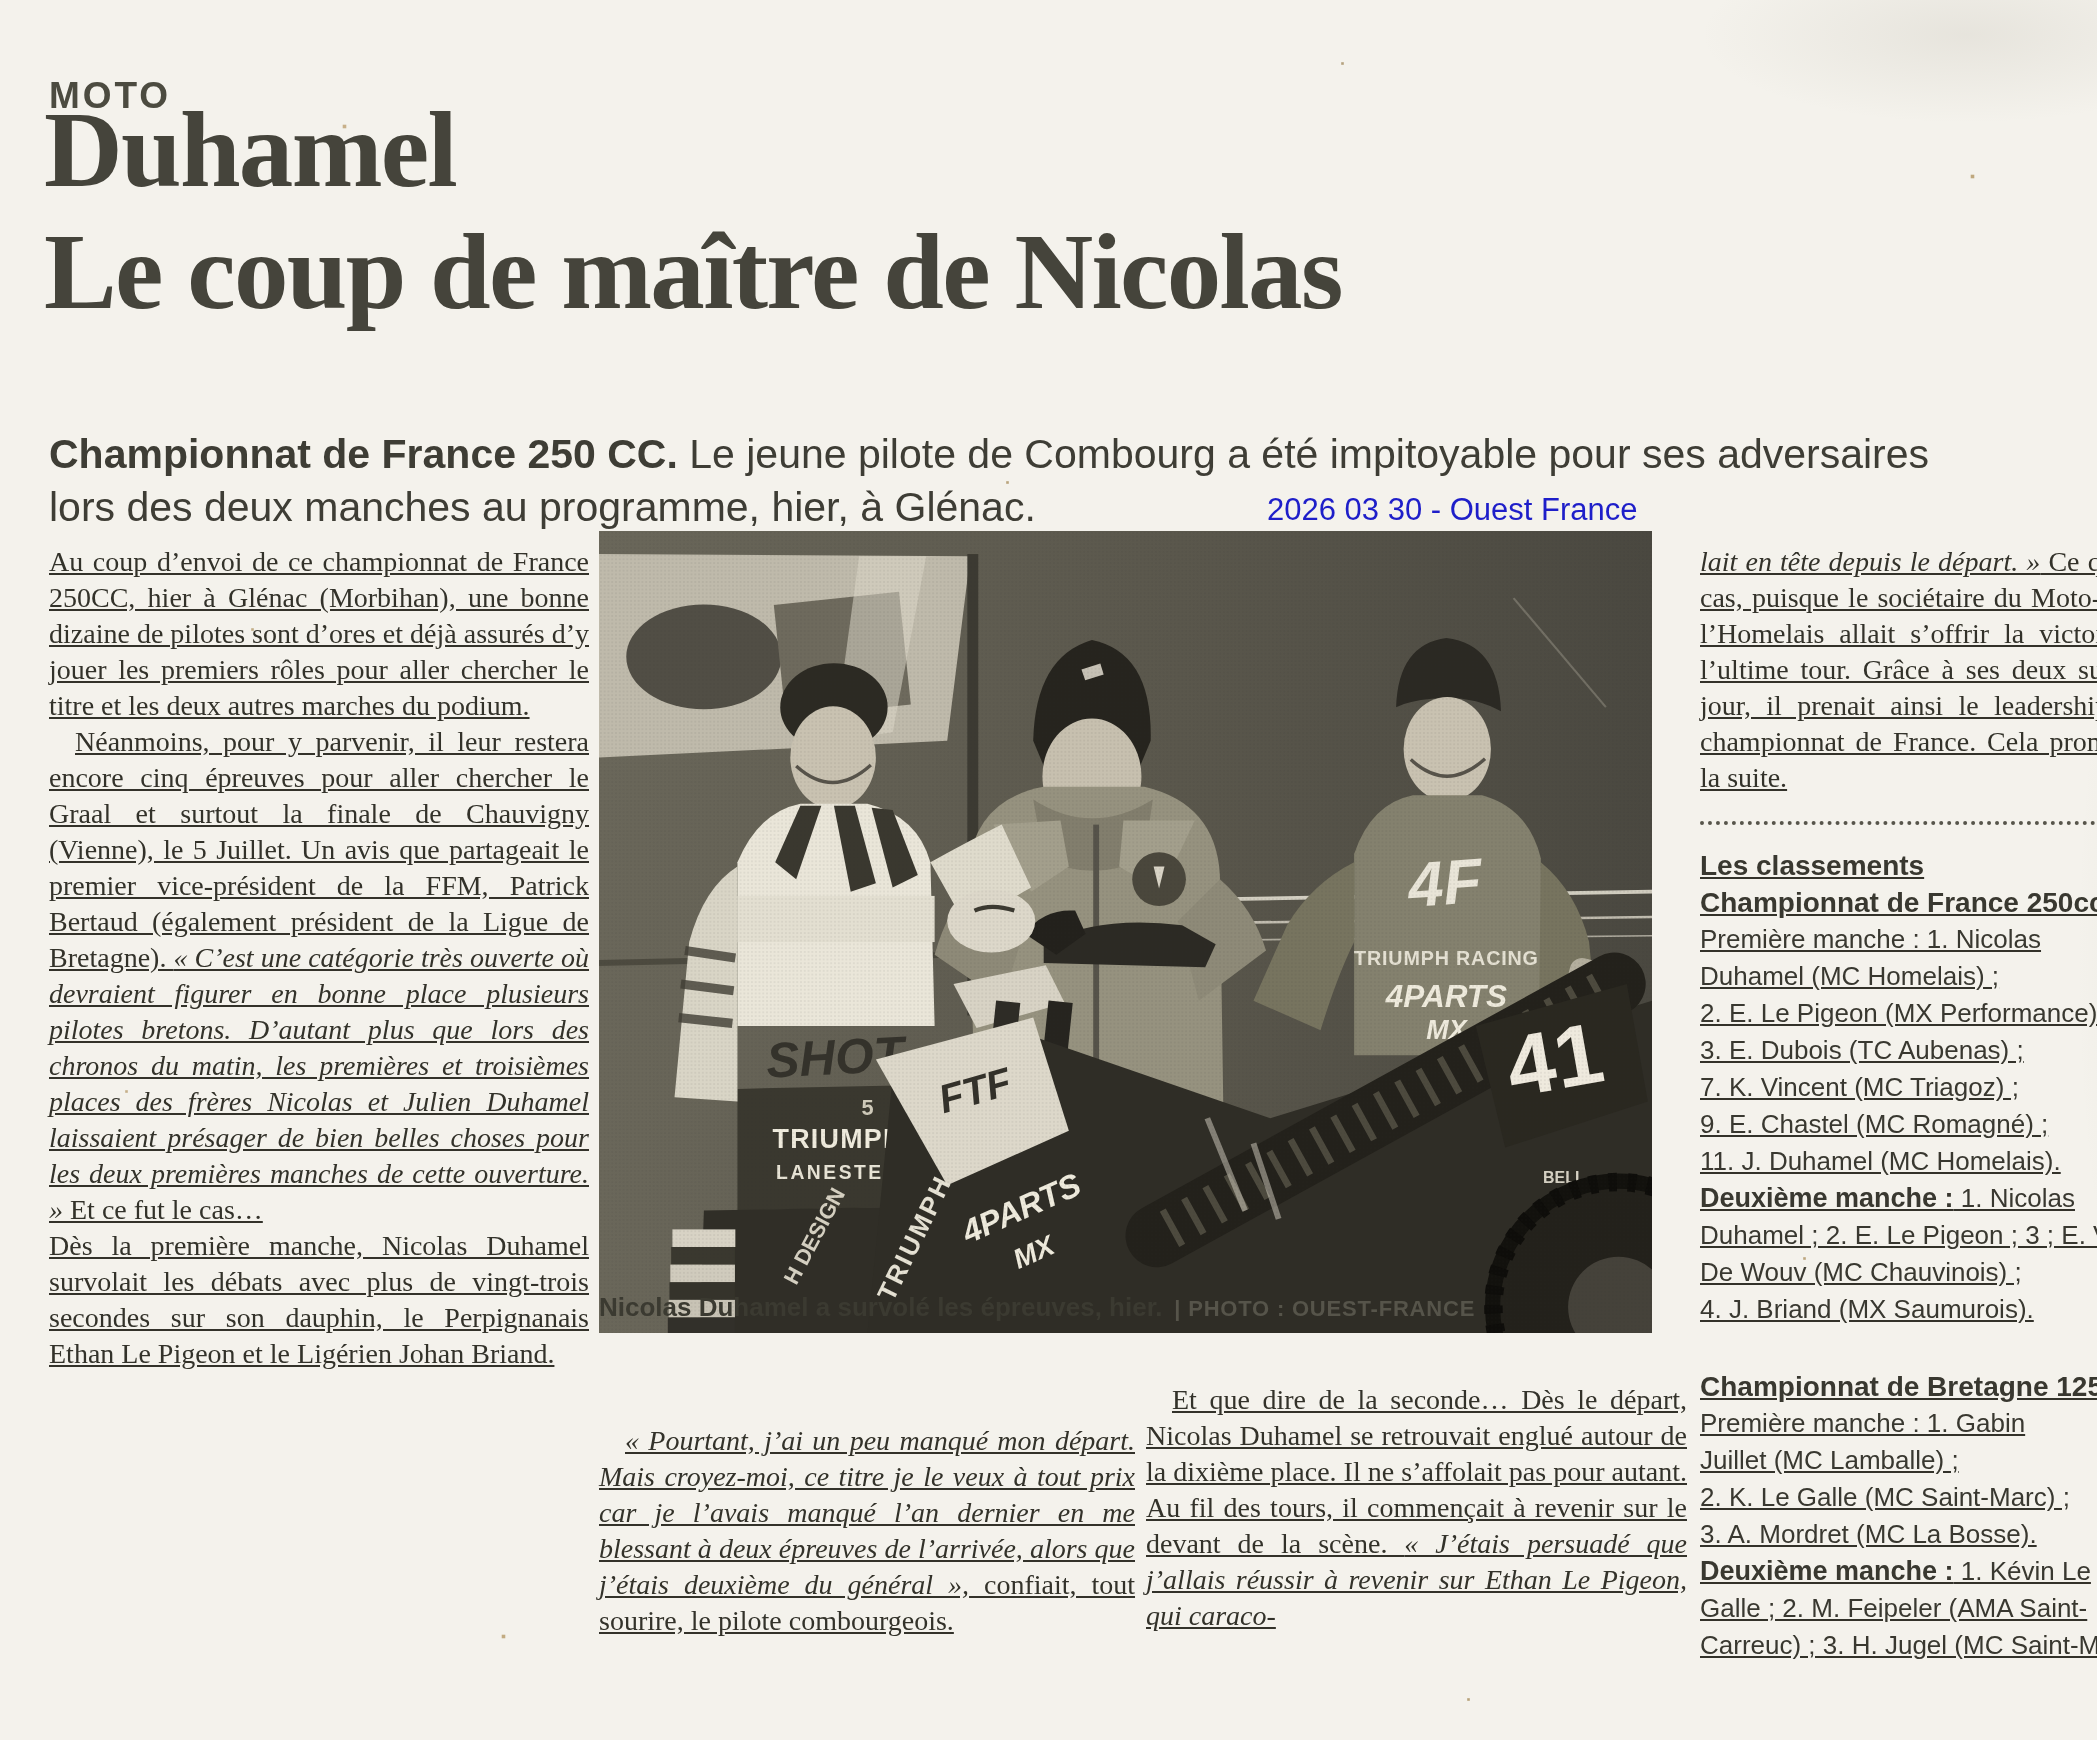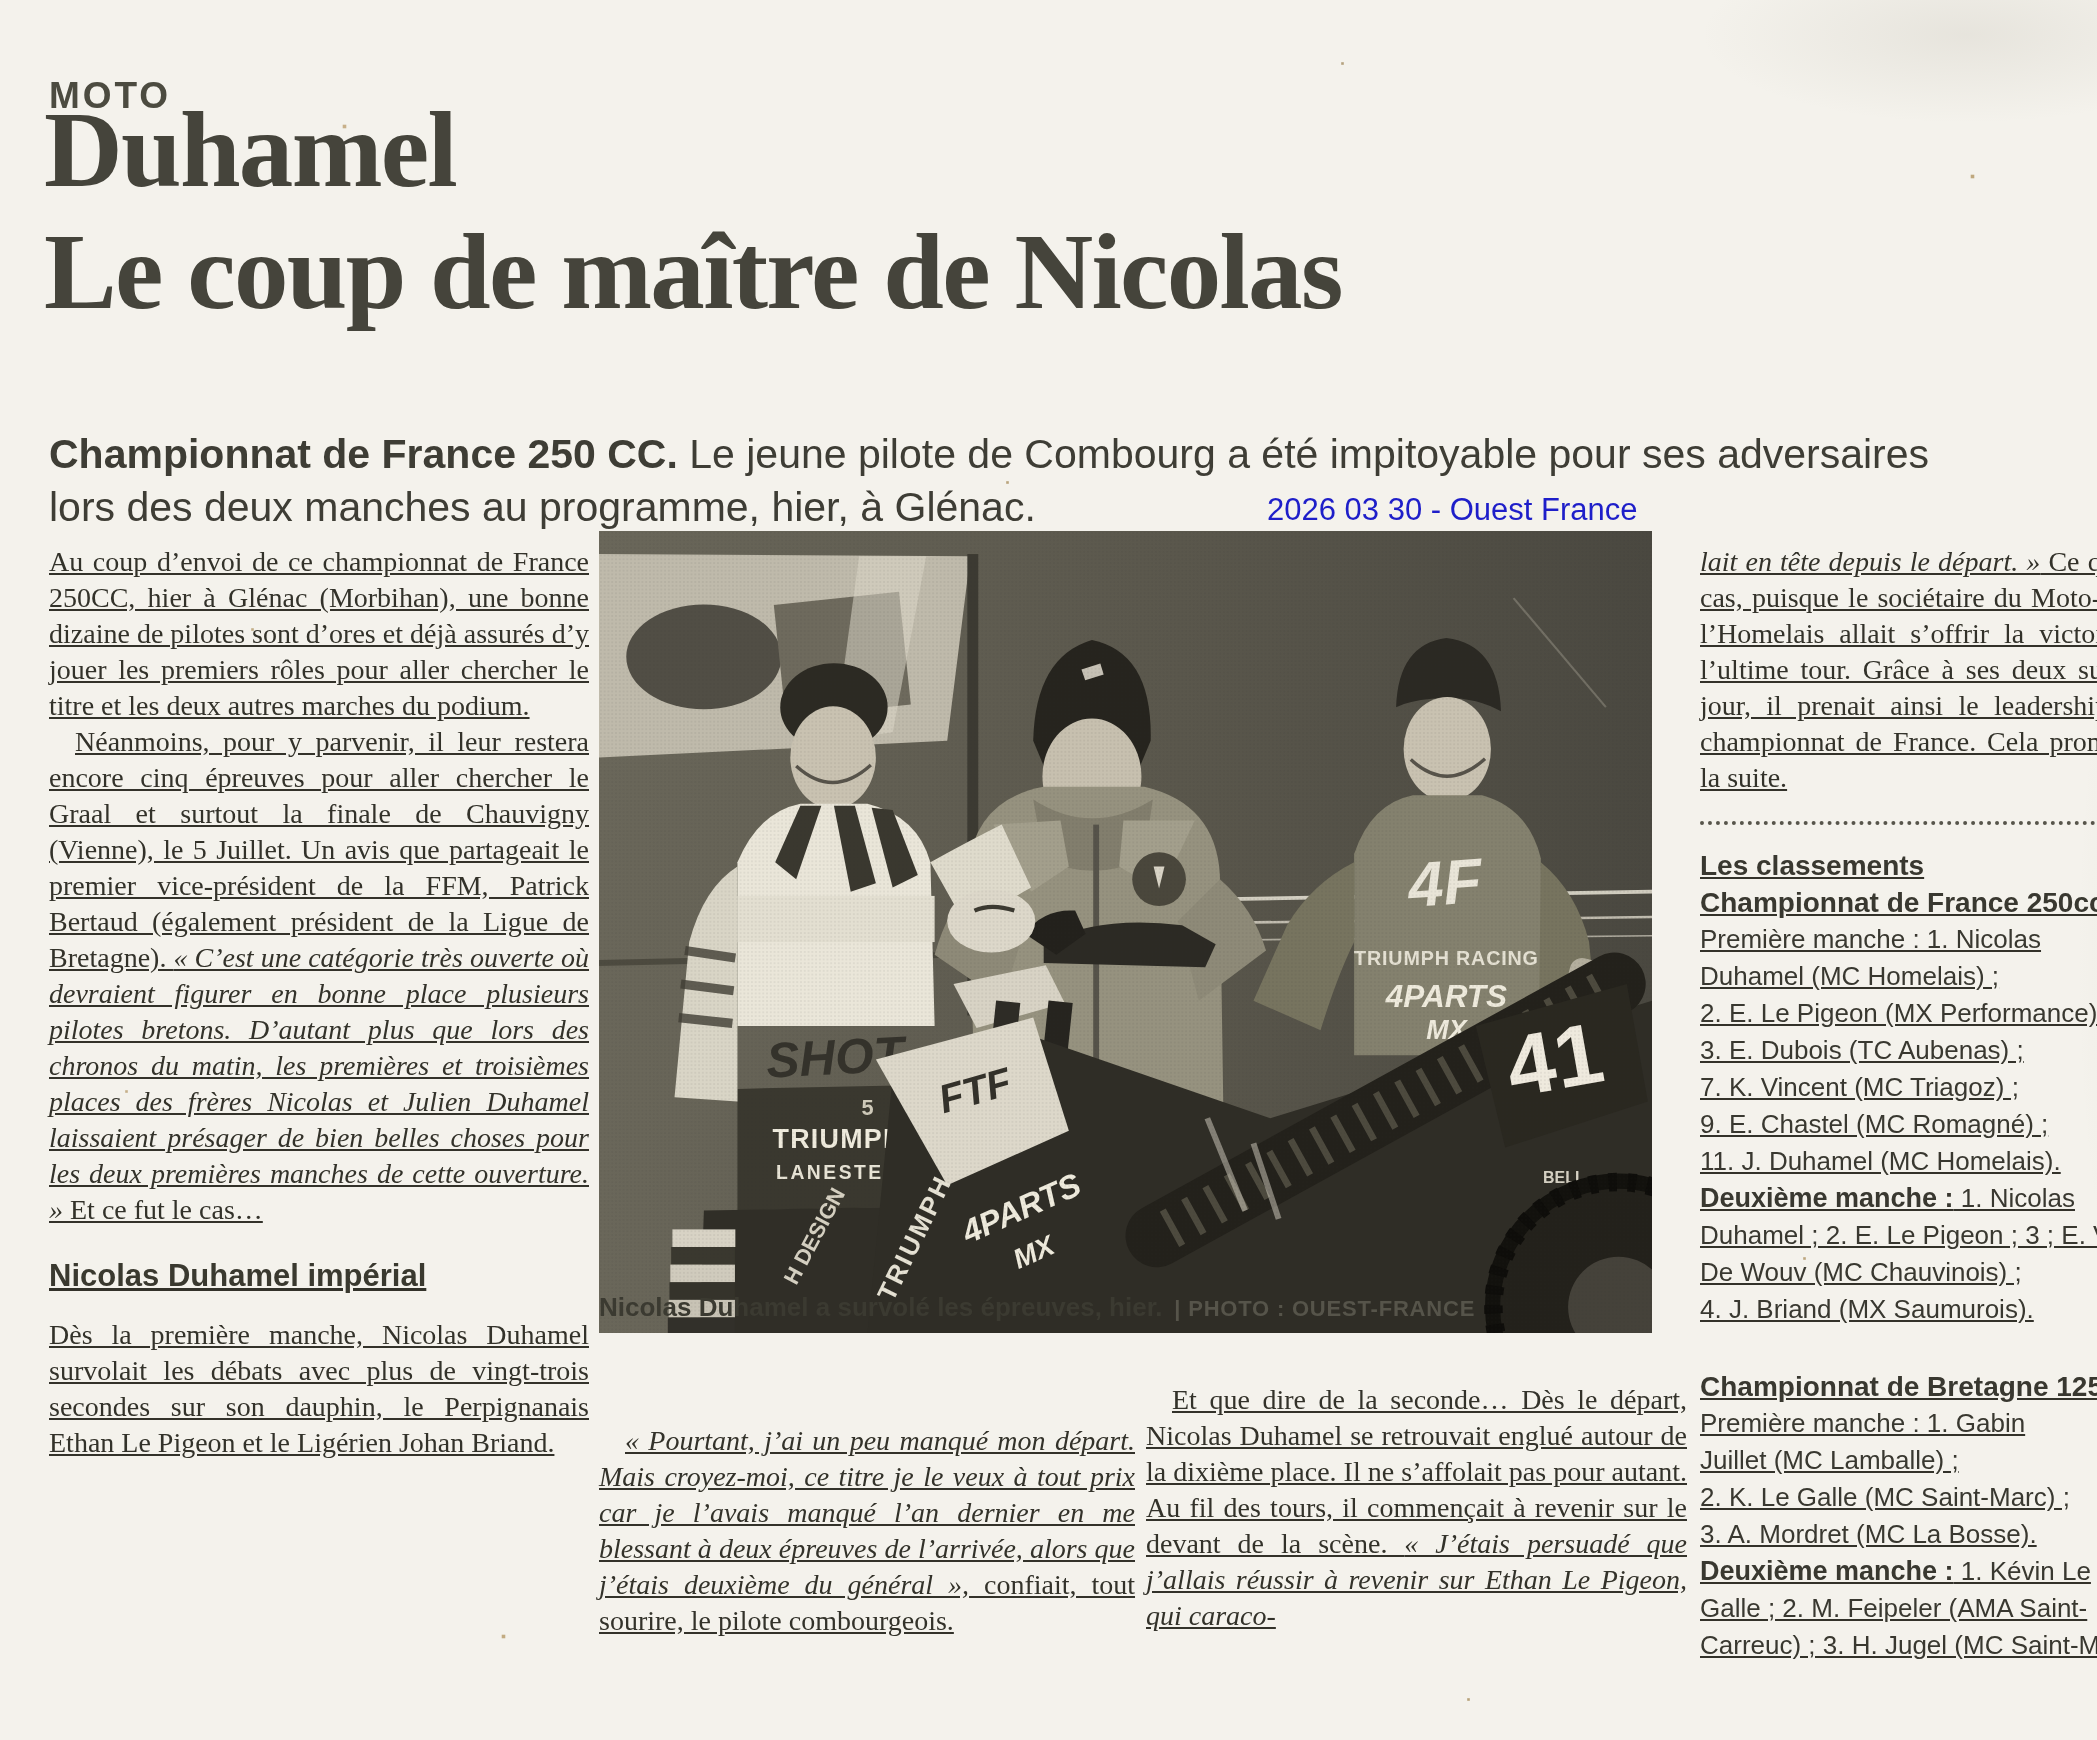--- a/index.html
+++ b/index.html
@@ -187,21 +187,20 @@
     </svg>
   </figure>
 
   <div class="caption" data-name="photo-caption"><span data-name="caption-text">Nicolas Duhamel a survolé les épreuves, hier.</span><span class="credit" data-name="photo-credit">| PHOTO : OUEST-FRANCE</span></div>
 
   <section class="col col1" data-name="column-1">
     <div id="col1-p1" data-name="column-1-paragraphs">
         <p data-name="body-paragraph"><span data-name="text-segment">Au coup d’envoi de ce championnat de France 250CC, hier à Glénac (Morbihan), une bonne dizaine de pilotes sont d’ores et déjà assurés d’y jouer les premiers rôles pour aller chercher le titre et les deux autres marches du podium.</span></p>
         <p data-name="body-paragraph" class="ind"><span data-name="text-segment">Néanmoins, pour y parvenir, il leur restera encore cinq épreuves pour aller chercher le Graal et surtout la finale de Chauvigny (Vienne), le 5 Juillet. Un avis que partageait le premier vice-président de la FFM, Patrick Bertaud (également président de la Ligue de Bretagne). </span><span class="it" data-name="text-segment">« C’est une catégorie très ouverte où devraient figurer en bonne place plusieurs pilotes bretons. D’autant plus que lors des chronos du matin, les premières et troisièmes places des frères Nicolas et Julien Duhamel laissaient présager de bien belles choses pour les deux premières manches de cette ouverture. »</span><span data-name="text-segment"> Et ce fut le cas…</span></p>
       </div>
-    <div class="crosshead" data-name="crosshead">Nicolas Duhamel impérial</div>
     <div id="col1-p2" data-name="column-1-paragraphs-2">
         <p data-name="body-paragraph"><span data-name="text-segment">Dès la première manche, Nicolas Duhamel survolait les débats avec plus de vingt-trois secondes sur son dauphin, le Perpignanais Ethan Le Pigeon et le Ligérien Johan Briand.</span></p>
       </div>
   </section>
 
   <section class="col col2" data-name="column-2">
     <div id="col2-p" data-name="column-2-paragraphs">
         <p data-name="body-paragraph" class="ind"><span class="it" data-name="text-segment">« Pourtant, j’ai un peu manqué mon départ. Mais croyez-moi, ce titre je le veux à tout prix car je l’avais manqué l’an dernier en me blessant à deux épreuves de l’arrivée, alors que j’étais deuxième du général »,</span><span data-name="text-segment"> confiait, tout sourire, le pilote combourgeois.</span></p>
       </div>
   </section>

